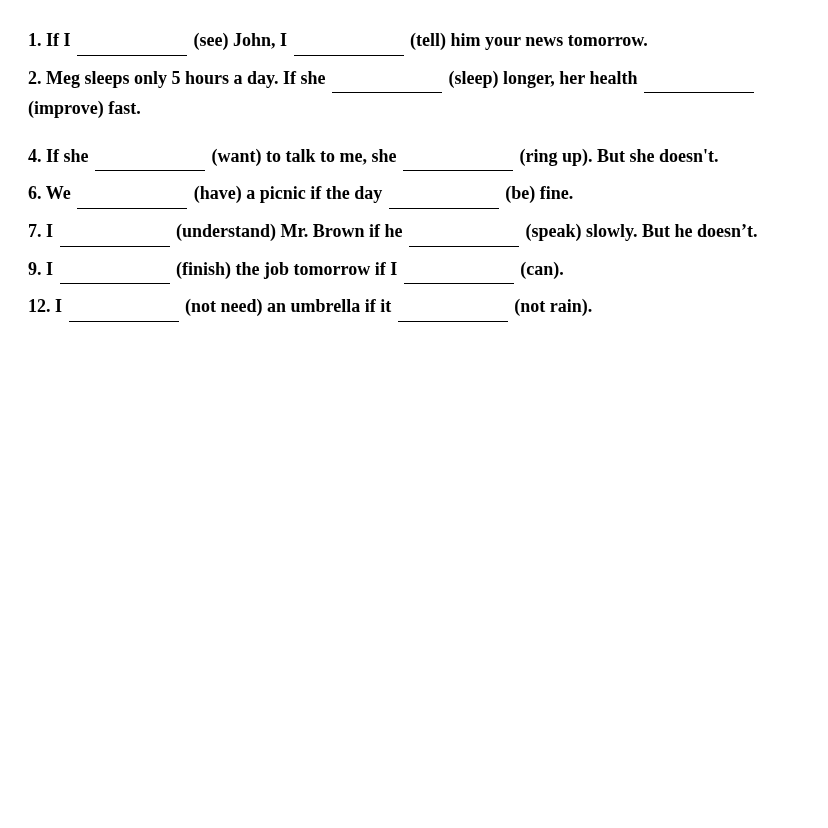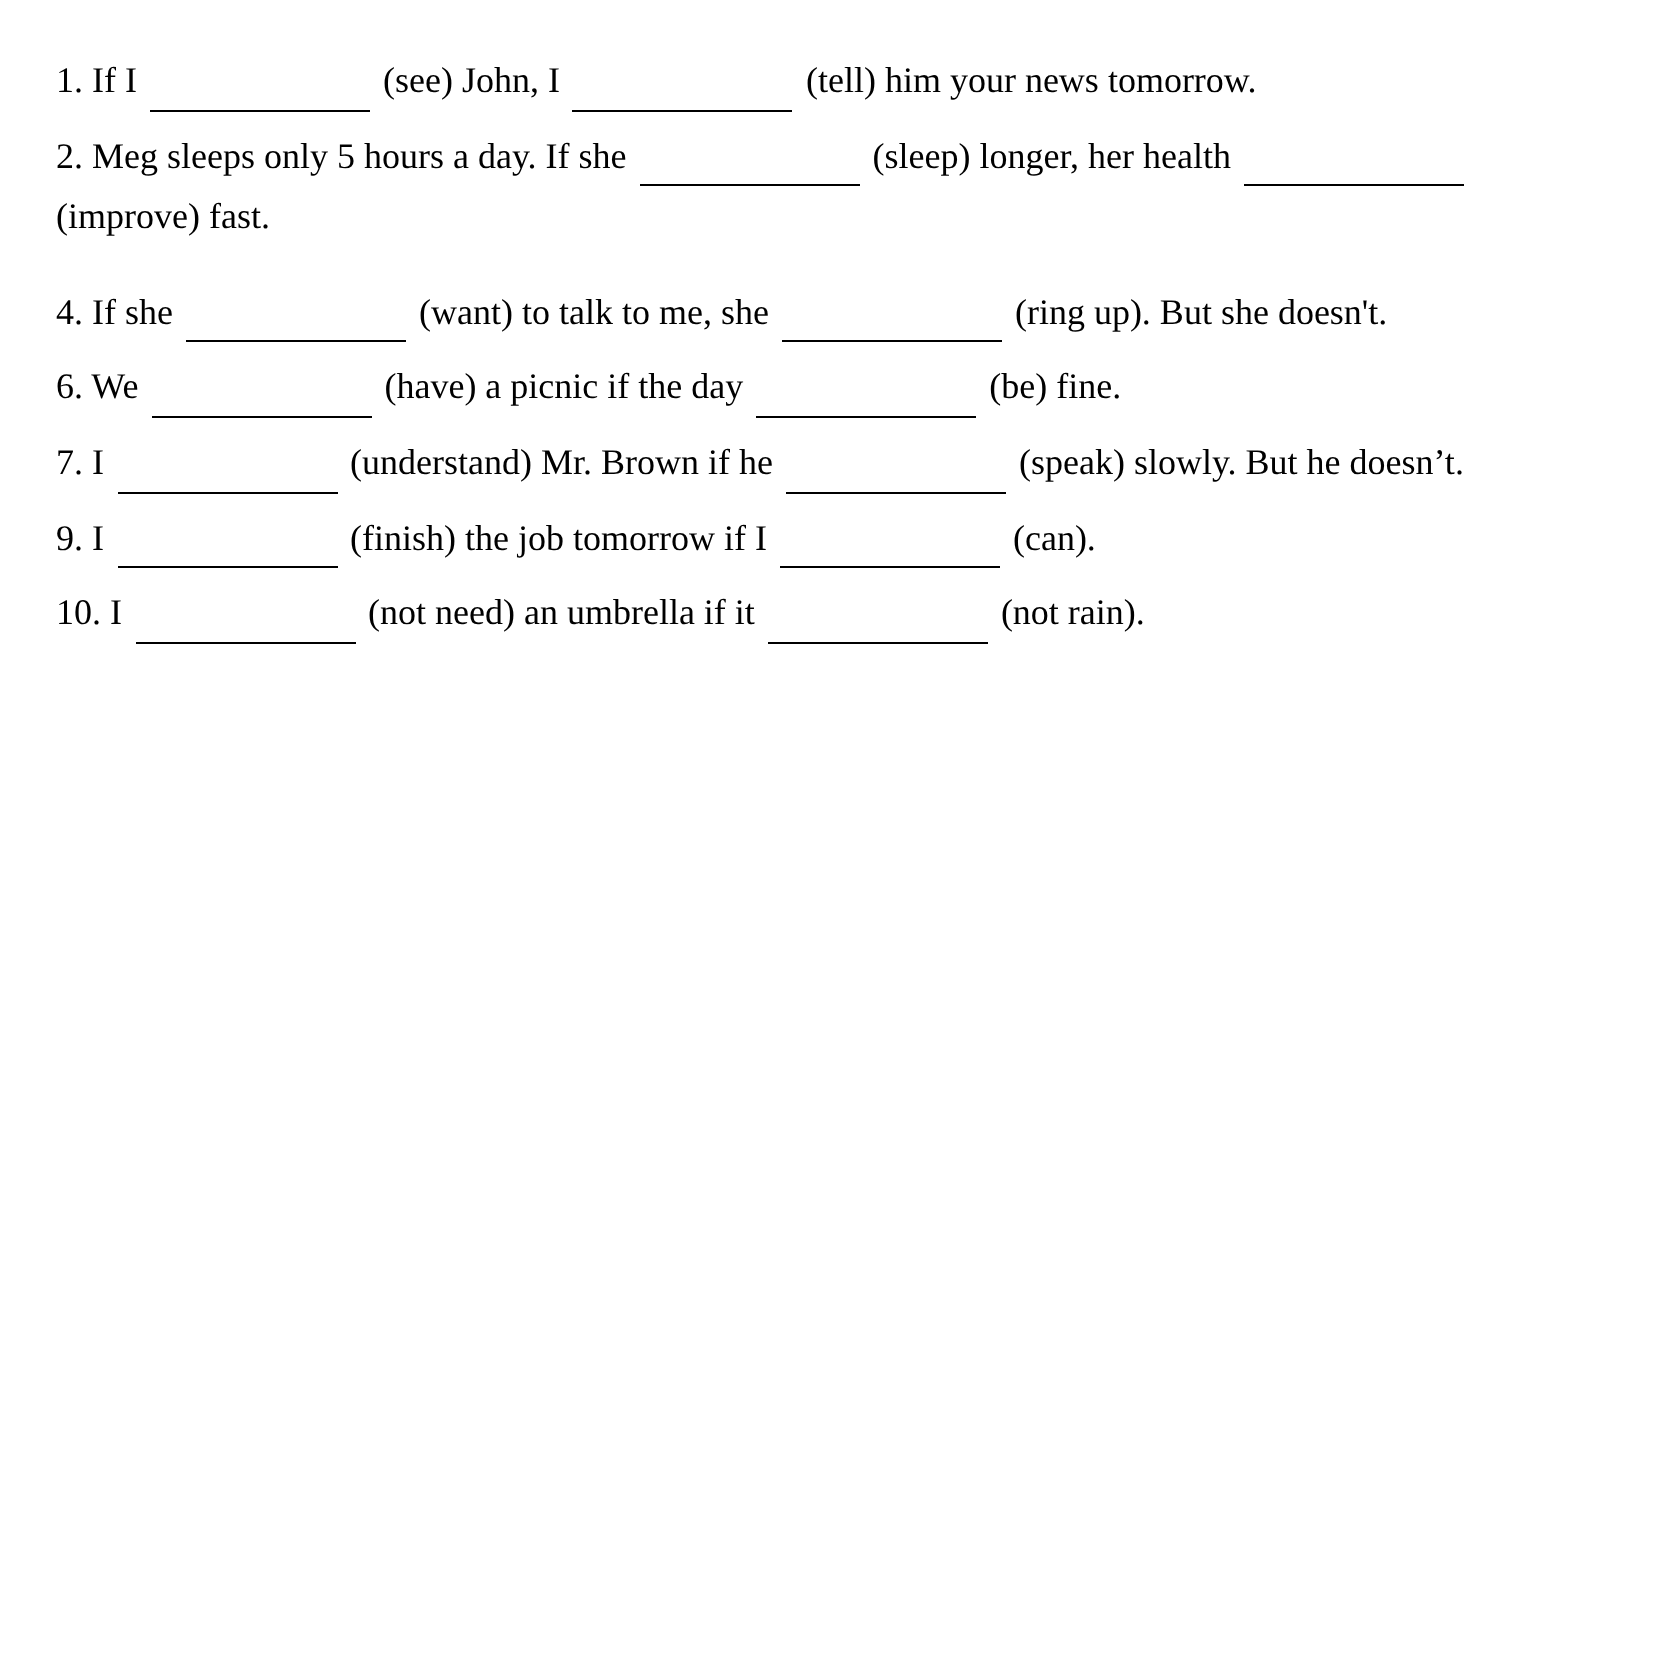--- a/index.html
+++ b/index.html
@@ -11,20 +11,21 @@
       background: #ffffff;
       font-family: Georgia, 'Times New Roman', serif;
       font-size: 18px;
       color: #000000;
       width: 828px;
       min-height: 828px;
       padding: 24px 28px 24px 28px;
     }
     .exercise-container {
       width: 100%;
+      font-weight: bold;
     }
     .sentence-block {
       margin-bottom: 6px;
       line-height: 1.7;
     }
     .blank {
       display: inline-block;
       border-bottom: 1.5px solid #000;
       min-width: 100px;
       vertical-align: bottom;
@@ -41,14 +42,14 @@
 <body>
 
 <div class="exercise-container">
 <div class="sentence-block"><span>1. If I </span><span class="blank blank-medium">&nbsp;</span><span> (see) John, I </span><span class="blank blank-medium">&nbsp;</span><span> (tell) him your news tomorrow.</span></div>
     <div class="sentence-block"><span>2. Meg sleeps only 5 hours a day. If she </span><span class="blank blank-medium">&nbsp;</span><span> (sleep) longer, her health </span><span class="blank blank-medium">&nbsp;</span><span> (improve) fast.</span></div>
     <div class="spacer"></div>
     <div class="sentence-block"><span>4. If she </span><span class="blank blank-medium">&nbsp;</span><span> (want) to talk to me, she </span><span class="blank blank-medium">&nbsp;</span><span> (ring up). But she doesn't.</span></div>
     <div class="sentence-block"><span>6. We </span><span class="blank blank-medium">&nbsp;</span><span> (have) a picnic if the day </span><span class="blank blank-medium">&nbsp;</span><span> (be) fine.</span></div>
     <div class="sentence-block"><span>7. I </span><span class="blank blank-medium">&nbsp;</span><span> (understand) Mr. Brown if he </span><span class="blank blank-medium">&nbsp;</span><span> (speak) slowly. But he doesn’t.</span></div>
     <div class="sentence-block"><span>9. I </span><span class="blank blank-medium">&nbsp;</span><span> (finish) the job tomorrow if I </span><span class="blank blank-medium">&nbsp;</span><span> (can).</span></div>
-    <div class="sentence-block"><span>10. I </span><span class="blank blank-medium">&nbsp;</span><span> (not need) an umbrella if it </span><span class="blank blank-medium">&nbsp;</span><span> (not rain).</span></div>
+    <div class="sentence-block"><span>12. I </span><span class="blank blank-medium">&nbsp;</span><span> (not need) an umbrella if it </span><span class="blank blank-medium">&nbsp;</span><span> (not rain).</span></div>
   </div>
 
 </body></html>

